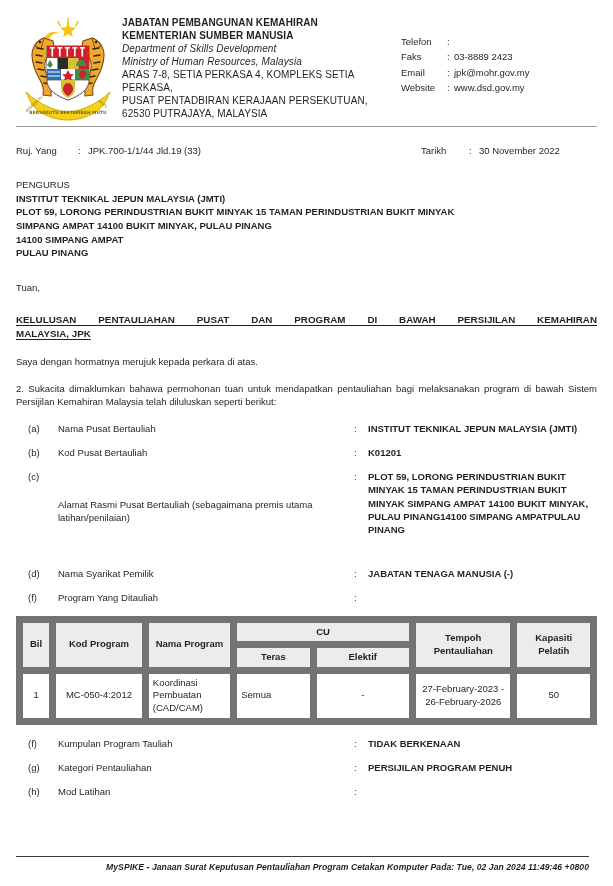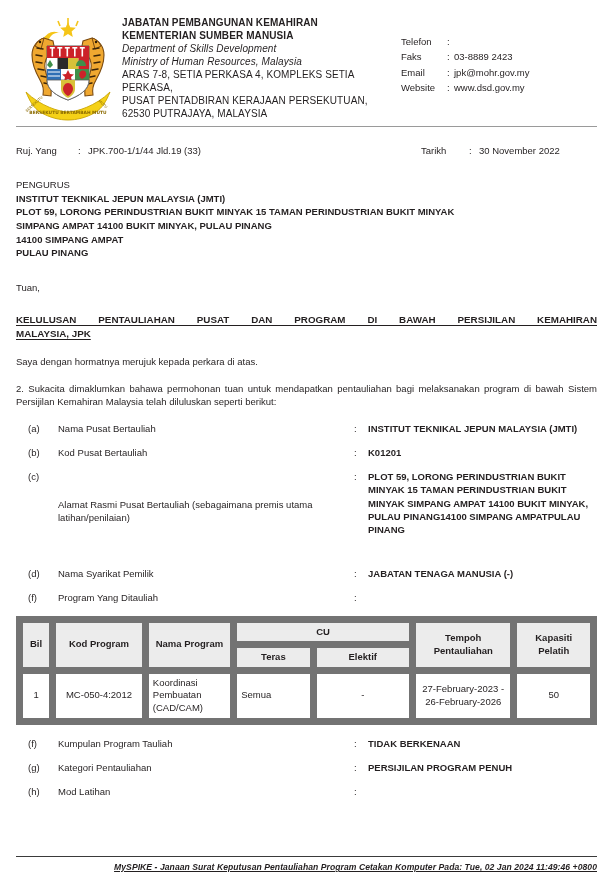--- a/index.html
+++ b/index.html
@@ -131,23 +131,22 @@
   .c-teras    { width:72px; text-align:left; }
   .c-elektif  { width:90px; text-align:center; }
   .c-tempoh   { width:92px; text-align:center; }
   .c-kapasiti { width:72px; text-align:center; }
 
   .items2 { margin-top:12px; }
 
   
   .footer {
     position:absolute;
-    left:16px; right:16px;
+    left:16px; right:24px;
     bottom:14px;
-    text-decoration:underline;
   }
   .footer hr {
     height:0; border:0;
     border-top:1px solid #3a3a3a;
     margin:0 0 5px 0;
   }
   .footer .txt {
     font-size:8.6px;
     font-weight:bold;
     font-style:italic;

